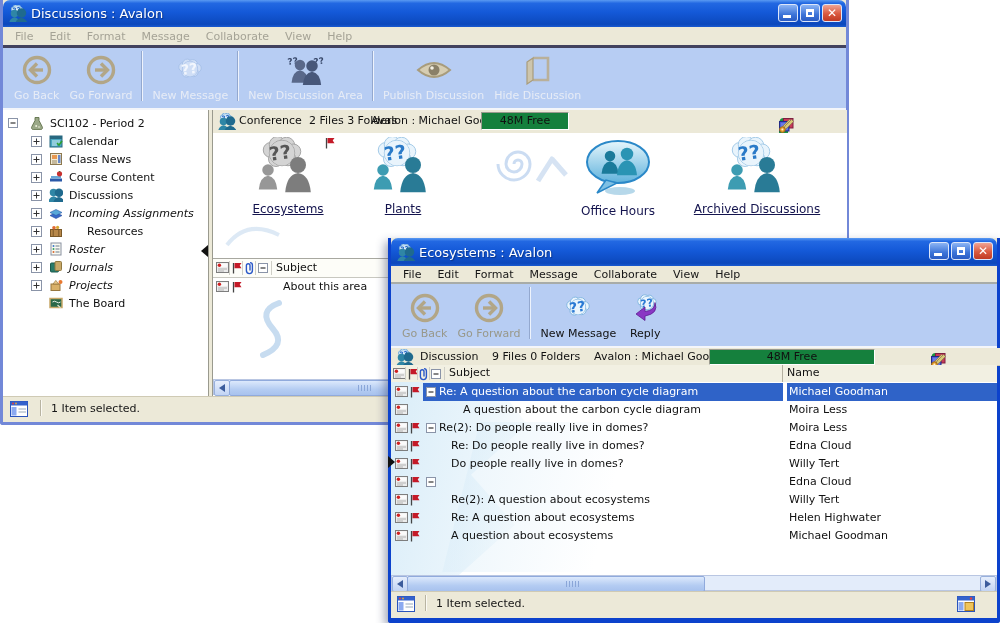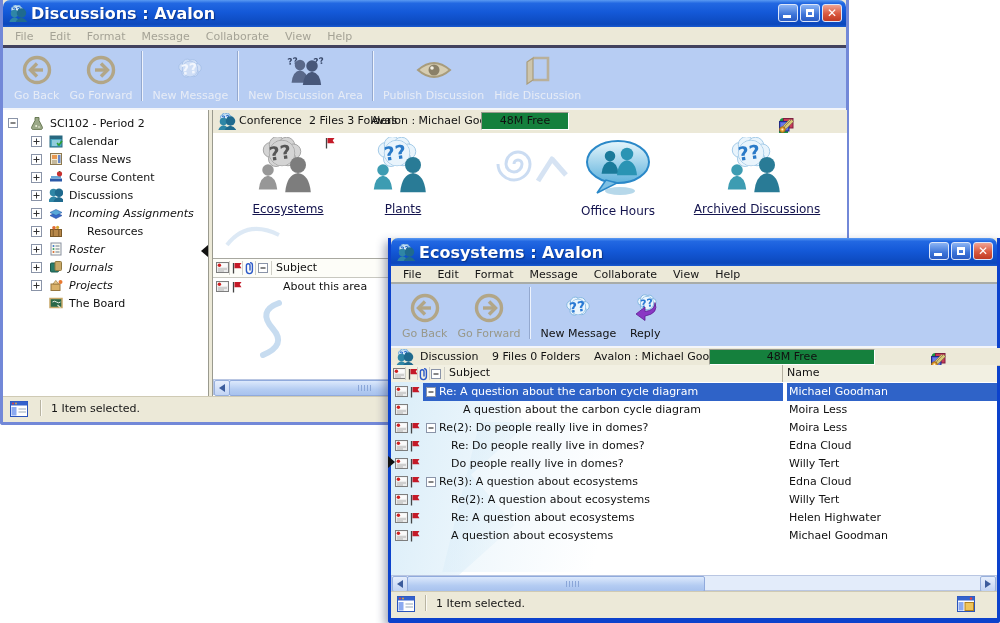--- a/index.html
+++ b/index.html
@@ -4,21 +4,21 @@
 <style>
   html,body{margin:0;padding:0;background:#fff;}
   #desktop{position:relative;width:1000px;height:623px;background:#ffffff;overflow:hidden;
     font-family:"DejaVu Sans","Liberation Sans",sans-serif;font-size:11px;color:#111;}
   .window{position:absolute;}
   
   .titlebar{position:absolute;left:0;top:0;width:100%;display:flex;align-items:center;
     background:linear-gradient(180deg,#5a9af2 0%,#2268e2 12%,#1459d8 45%,#0c48bc 90%,#1a5ad0 100%);
     border-radius:7px 7px 0 0;}
   .tb-icon{margin:0 4px 0 6px;display:inline-flex;}
-  .tb-title{color:#fff;font-weight:bold;font-size:16px;text-shadow:1px 1px 1px #0a3488;white-space:nowrap;}
+  .tb-title{color:#fff;font-weight:normal;font-size:13px;text-shadow:1px 1px 1px #0a3488;white-space:nowrap;}
   .winbtns{position:absolute;right:4px;top:4px;display:flex;gap:2px;}
   .wb{width:20px;height:18px;border:1px solid #dce6fa;border-radius:3px;box-sizing:border-box;
     background:linear-gradient(180deg,#8cb4f4,#3c74d8 60%,#2a5cc4);position:relative;}
   .wb.close{background:linear-gradient(180deg,#f0a494,#da5a40 55%,#c03a24);}
   .wb .glyph-min{position:absolute;left:4px;bottom:3px;width:8px;height:3px;background:#fff;}
   .wb .glyph-max{position:absolute;left:5px;top:4px;width:8px;height:8px;border:2px solid #fff;border-top-width:3px;box-sizing:border-box;}
   .wb .glyph-x{position:absolute;left:0;top:1px;width:100%;text-align:center;color:#fff;font-weight:bold;font-size:12px;line-height:15px;}
   
   .menubar{position:absolute;left:0;width:100%;background:#ece9d8;display:flex;align-items:center;padding-left:4px;box-sizing:border-box;}
   .menu-item{padding:0 8px;white-space:nowrap;}
@@ -926,21 +926,20 @@
                 <line x1="1.5" y1="1" x2="1.5" y2="11.5" stroke="#444" stroke-width="1.3"></line>
                 <path d="M2.5 1 h7 l-1.8 2.6 l1.8 2.6 h-7 z" fill="#c41a28"></path>
               </svg>
             </span>
             <span class="ft-i" style="left: 33px; top: 4px;">
               <svg width="10" height="10" viewBox="0 0 10 10">
                 <rect x="0.5" y="0.5" width="9" height="9" fill="#fff" stroke="#8a94a8"></rect>
                 <line x1="2.5" y1="5" x2="7.5" y2="5" stroke="#333" stroke-width="1.2"></line>
               </svg>
             </span>
-            <span class="ft-sub" style="left: 46px;">Re(3): A question about ecosystems</span>
             <span class="ft-name" style="left: 396px;">Edna Cloud</span>
           </div>
           <div class="ft-row" style="top: 109px;">
             <span class="ft-i" style="left: 2px;">
               <svg width="13" height="11" viewBox="0 0 13 11">
                 <rect x="0.5" y="0.5" width="12" height="10" fill="#ececec" stroke="#7e7e7e"></rect>
                 <rect x="1.5" y="1.5" width="10" height="3.4" fill="#fbfbfb"></rect>
                 <line x1="2" y1="7" x2="11" y2="7" stroke="#b2b2b2"></line>
                 <line x1="2" y1="9" x2="8" y2="9" stroke="#b2b2b2"></line>
                 <circle cx="3.4" cy="3.2" r="1.7" fill="#cf2020"></circle>

